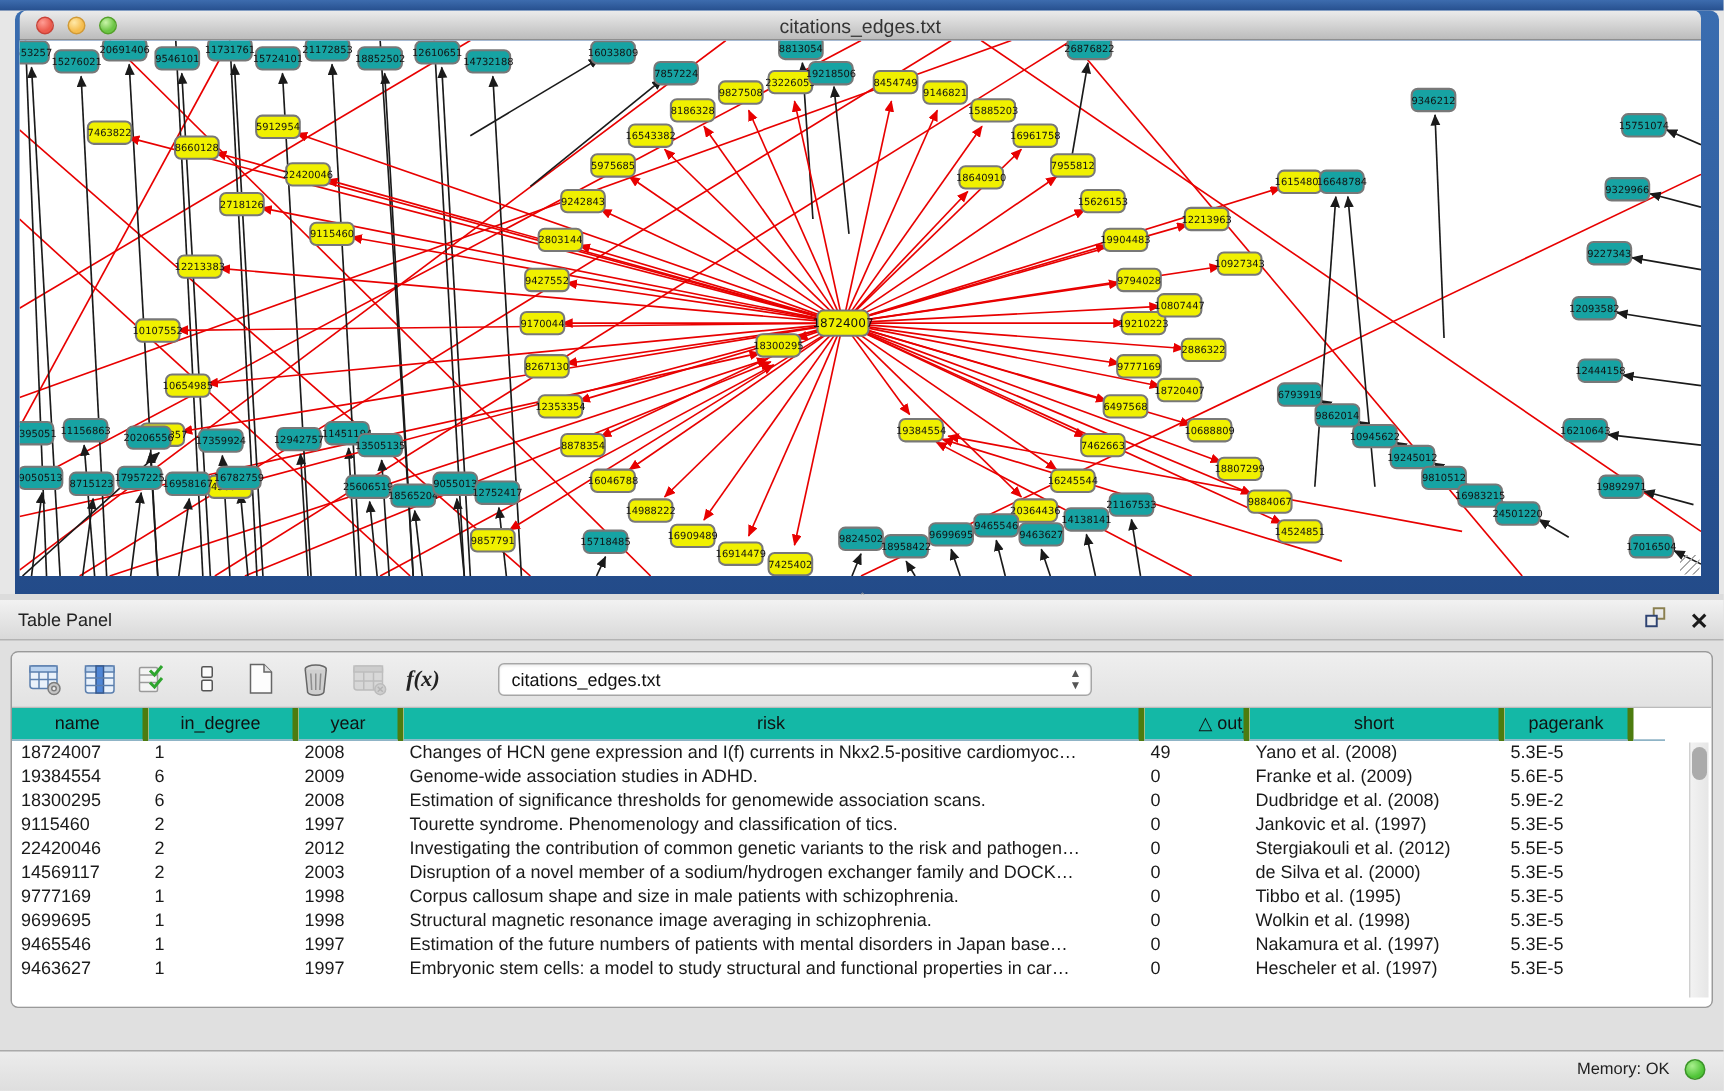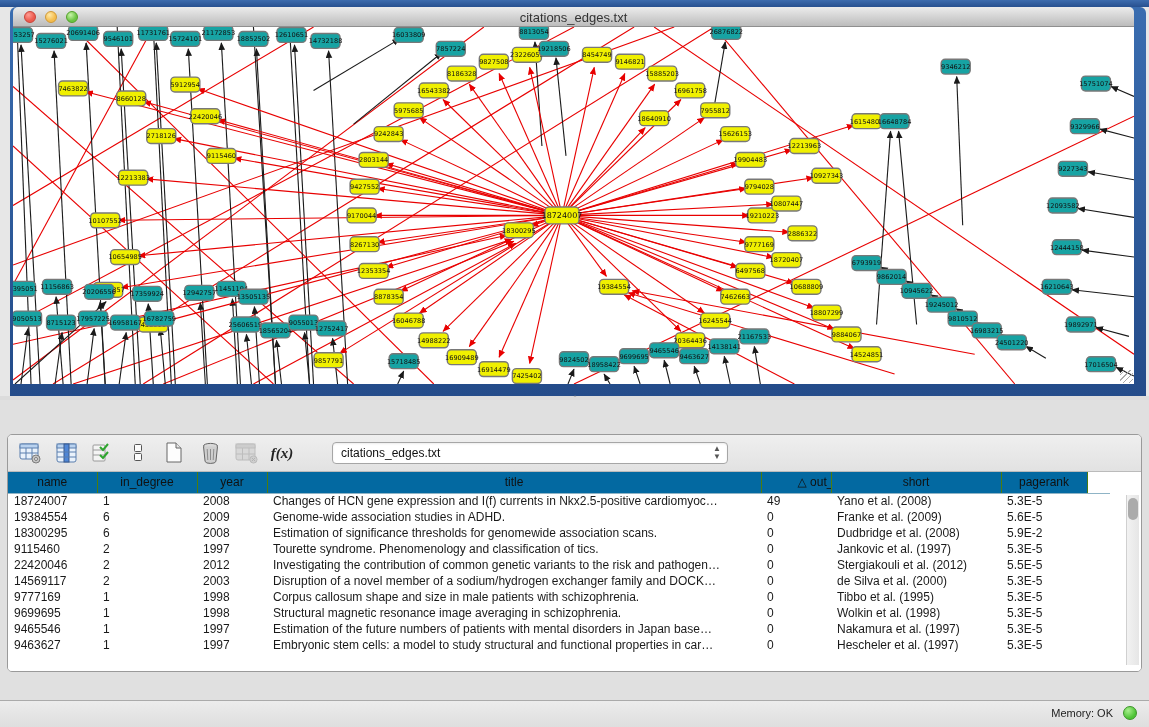--- a/index.html
+++ b/index.html
@@ -40,21 +40,21 @@
     background:linear-gradient(#efefef,#e2e2e2); }
   .tb-icon { width:24px; height:22px; display:flex; align-items:center; justify-content:center; }
   .fx { font-family:"Liberation Serif", serif; font-style:italic; font-size:15px; color:#222; font-weight:bold; }
   .combo { margin-left:26px; width:396px; height:22px; background:#fff; border:1px solid #a6a6a6;
     border-radius:4px; font-size:12px; color:#111; display:flex; align-items:center;
     padding-left:8px; position:relative; box-shadow:inset 0 1px 2px rgba(0,0,0,.08); }
   .combo .stepper { position:absolute; right:6px; top:2px; display:flex; flex-direction:column; line-height:8px;
     font-size:8px; color:#555; }
   .table-wrap { position:relative; background:#fff; height:202px; border-top:1px solid #bbb; }
   table.data { border-collapse:collapse; table-layout:fixed; width:1102px; font-size:12px; }
-  table.data th { height:21px; background:#0369a1; border-right:1px solid #4d7c0f;
+  table.data th { height:21px; background:#14b8a6; border-right:4px solid #4d7c0f;
     border-bottom:1px solid #8fb4c6; font-weight:normal; color:#111; text-align:center;
     overflow:hidden; white-space:nowrap; }
   table.data td { height:16px; color:#1a1a1a; padding:0 0 0 6px; overflow:hidden;
     white-space:nowrap; text-overflow:clip; }
   .vscroll { position:absolute; right:2px; top:23px; width:13px; height:170px;
     background:linear-gradient(90deg,#f2f2f2,#e6e6e6); border-left:1px solid #d0d0d0; }
   .vthumb { position:absolute; left:1px; top:3px; width:10px; height:22px; border-radius:6px; background:#ababab; }
   
   .status-bar { position:absolute; left:0; top:700px; width:1149px; height:27px;
     background:linear-gradient(#ececec,#dedede); border-top:1px solid #aaa; }
@@ -684,20 +684,32 @@
     </svg>
     <div class="corner-grip"></div>
   </div>
 </div>
 
 <div class="divider">
     <div class="grip">⌃</div>
   </div>
 
 <div class="table-panel">
+  <div class="panel-header">
+    <span class="ph-title">Table Panel</span>
+    <span class="ph-icons">
+      <span>
+        <svg width="16" height="15" viewBox="0 0 16 15">
+          <rect x="6.5" y="1.5" width="7" height="7" fill="none" stroke="#8a7f4f" stroke-width="1.3"></rect>
+          <rect x="1.5" y="6.5" width="7" height="7" fill="#ececec" stroke="#2e4372" stroke-width="1.3"></rect>
+        </svg>
+      </span>
+      <span style="font-size:15px;font-weight:bold;color:#1a1a1a;">✕</span>
+    </span>
+  </div>
 
   <div class="panel-box">
     <div class="toolbar">
       <span class="tb-icon">
         <svg width="23" height="21" viewBox="0 0 23 21">
           <rect x="1" y="1" width="18" height="15" rx="2" fill="#eaf2fb" stroke="#5b7fae"></rect>
           <rect x="1" y="1" width="18" height="4" fill="#b9d2ef" stroke="#5b7fae"></rect>
           <line x1="7" y1="5" x2="7" y2="16" stroke="#5b7fae"></line>
             <line x1="13" y1="5" x2="13" y2="16" stroke="#5b7fae"></line>
           <line x1="1" y1="10" x2="19" y2="10" stroke="#5b7fae"></line>
@@ -775,21 +787,21 @@
             <col style="width: 70px;">
             <col style="width: 170px;">
             <col style="width: 86px;">
             <col style="width: 23px;">
           </colgroup>
         <thead>
             <tr id="head-row">
               <th>name</th>
               <th>in_degree</th>
               <th>year</th>
-              <th>title</th>
+              <th>risk</th>
               <th style="text-align: left; padding-left: 36px;">△ out_de…</th>
               <th>short</th>
               <th>pagerank</th>
               <th style="background: rgb(255, 255, 255); border-right: none;"></th>
             </tr>
           </thead>
         <tbody id="body-rows">
             <tr>
               <td>18724007</td>
               <td>1</td>

